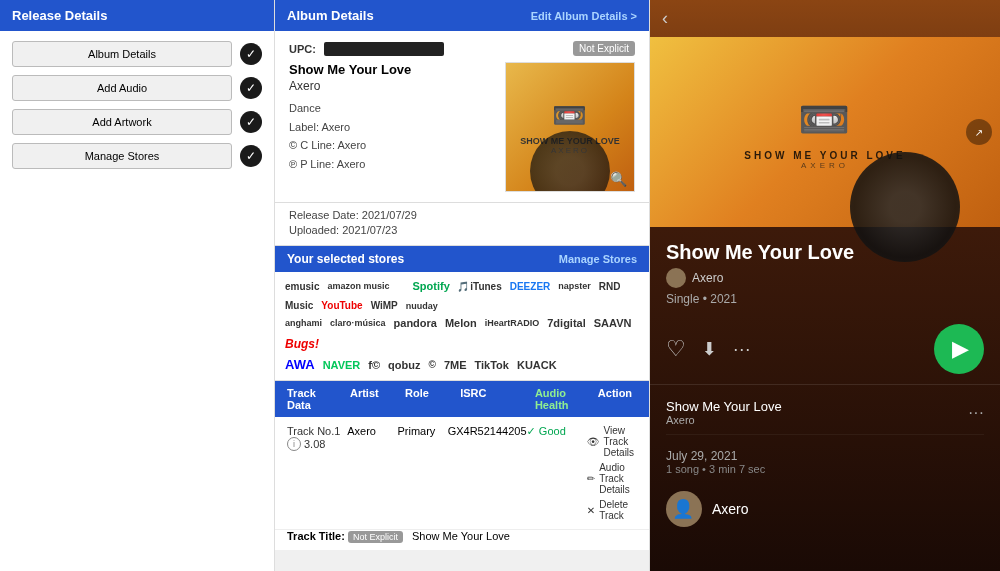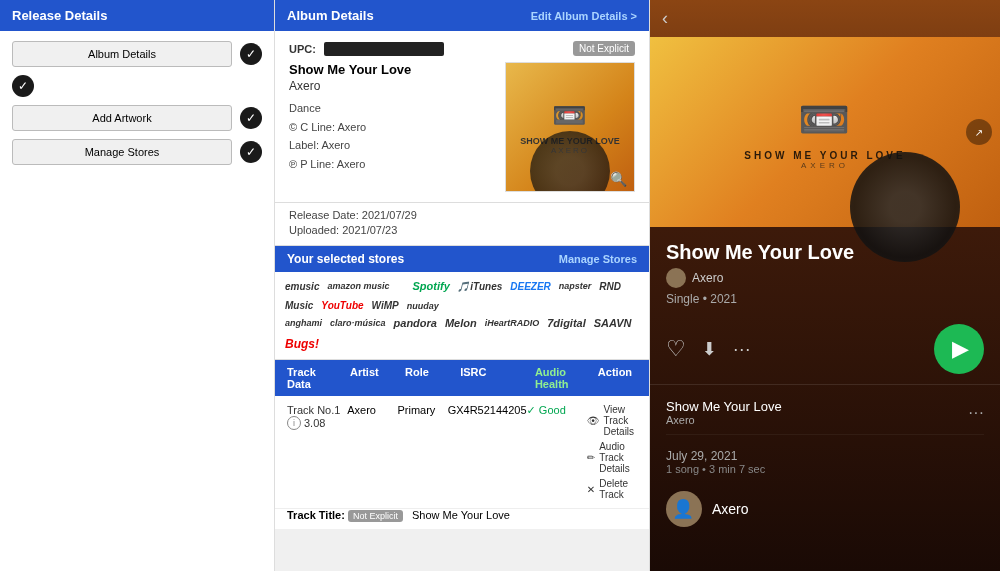--- a/index.html
+++ b/index.html
@@ -33,21 +33,21 @@
     .search-icon-overlay { position: absolute; bottom: 4px; right: 6px; font-size: 14px; color: #555; cursor: pointer; }
     .release-dates { padding: 6px 14px; font-size: 11px; color: #444; border-bottom: 1px solid #ddd; }
     .release-dates p { margin-bottom: 3px; }
 
     
     .stores-section { background: #fff; border-bottom: 1px solid #ddd; }
     .stores-header { background: #2255cc; color: #fff; padding: 6px 12px; font-size: 12px; font-weight: bold; display: flex; justify-content: space-between; align-items: center; }
     .manage-stores-link { font-size: 11px; color: #aad4ff; cursor: pointer; }
     .stores-logos { padding: 8px 10px; display: flex; flex-direction: column; gap: 6px; }
     .stores-row { display: flex; align-items: center; gap: 8px; flex-wrap: wrap; }
-    .store-logo { font-size: 10px; font-weight: bold; color: #333; white-space: nowrap; font-style: italic; }
+    .store-logo { font-size: 10px; font-weight: bold; color: #333; white-space: nowrap; }
     .store-logo.green { color: #00a650; margin-left: 15px; }
     .store-logo.blue { color: #1877f2; }
     .store-logo.red { color: #e00; }
 
     
     .track-section { background: #fff; }
     .track-header { background: #2255cc; color: #fff; padding: 6px 12px; display: flex; gap: 16px; }
     .track-col { font-size: 11px; font-weight: bold; }
     .track-col-track { flex: 1.2; }
     .track-col-artist { flex: 1; }
@@ -106,20 +106,21 @@
   <div class="left-panel">
     <div class="release-details-header">
       <span>Release Details</span>
     </div>
     <div class="release-buttons">
       <div class="release-btn-row">
         <button class="release-btn">Album Details</button>
         <div class="check-circle">✓</div>
       </div>
       <div class="release-btn-row">
+        <button class="release-btn">Add Audio</button>
         <div class="check-circle">✓</div>
       </div>
       <div class="release-btn-row">
         <button class="release-btn">Add Artwork</button>
         <div class="check-circle">✓</div>
       </div>
       <div class="release-btn-row">
         <button class="release-btn">Manage Stores</button>
         <div class="check-circle">✓</div>
       </div>
@@ -139,22 +140,22 @@
           <div class="upc-bar"></div>
           <span class="not-explicit-badge">Not Explicit</span>
         </div>
 
         <div style="display:flex;">
           <div style="flex:1;">
             <div class="album-title">Show Me Your Love</div>
             <div class="album-artist">Axero</div>
             <div class="album-meta">
               <div>Dance</div>
+              <div>Label: Axero</div>
               <div>© C Line: Axero</div>
-              <div>Label: Axero</div>
               <div>℗ P Line: Axero</div>
             </div>
           </div>
           <div style="margin-left:10px; flex-shrink:0;">
             <div class="album-img">
               <div class="cassette-icon">📼</div>
               <div class="album-img-text">SHOW ME YOUR LOVE</div>
               <div style="font-size:8px; color:#666; letter-spacing:2px; text-align:center;">AXERO</div>
               <div style="width:80px; height:80px; background:radial-gradient(circle, #2a2a2a 25%, #111 70%); border-radius:50%; position:absolute; bottom:-20px; left:50%; transform:translateX(-50%); opacity:0.7;"></div>
               <span class="search-icon-overlay">🔍</span>
@@ -190,20 +191,30 @@
         <div class="stores-row">
           <span class="store-logo" style="font-size:9px;">anghami</span>
           <span class="store-logo" style="font-size:9px;">claro·música</span>
           <span class="store-logo" style="font-size:11px; font-weight:bold;">pandora</span>
           <span class="store-logo" style="font-size:11px;">Melon</span>
           <span class="store-logo" style="font-size:9px;">iHeartRADIO</span>
           <span class="store-logo" style="font-size:11px; font-weight:bold;">7digital</span>
           <span class="store-logo" style="font-size:11px; font-weight:bold;">SAAVN</span>
           <span class="store-logo red" style="font-size:12px; font-weight:900; font-style:italic;">Bugs!</span>
         </div>
+        <div class="stores-row">
+          <span class="store-logo" style="font-size:13px; font-weight:900; color:#00f;">AWA</span>
+          <span class="store-logo" style="font-size:11px; font-weight:bold; color:#03c75a;">NAVER</span>
+          <span class="store-logo" style="font-size:11px;">f©</span>
+          <span class="store-logo" style="font-size:11px;">qobuz</span>
+          <span class="store-logo">©</span>
+          <span class="store-logo" style="font-size:11px; font-weight:bold;">7ME</span>
+          <span class="store-logo" style="font-size:11px; font-weight:bold;">TikTok</span>
+          <span class="store-logo" style="font-size:11px; font-weight:bold;">KUACK</span>
+        </div>
       </div>
     </div>
 
     <div class="track-section">
       <div class="track-header">
         <div class="track-col track-col-track">Track Data</div>
         <div class="track-col track-col-artist">Artist</div>
         <div class="track-col track-col-role">Role</div>
         <div class="track-col track-col-isrc">ISRC</div>
         <div class="track-col track-col-health" style="color:#90ee90;">Audio Health</div>

